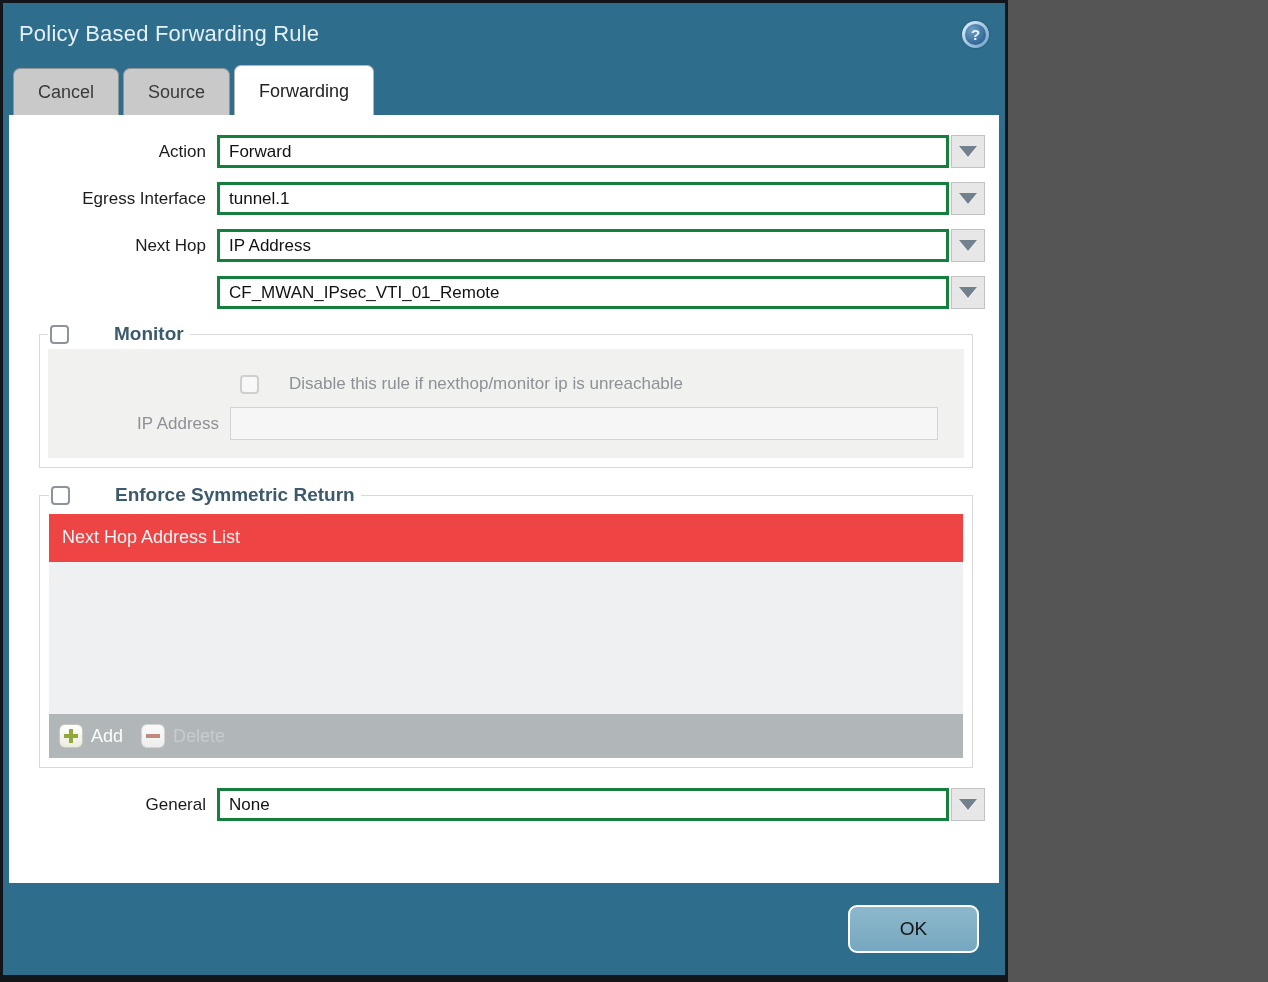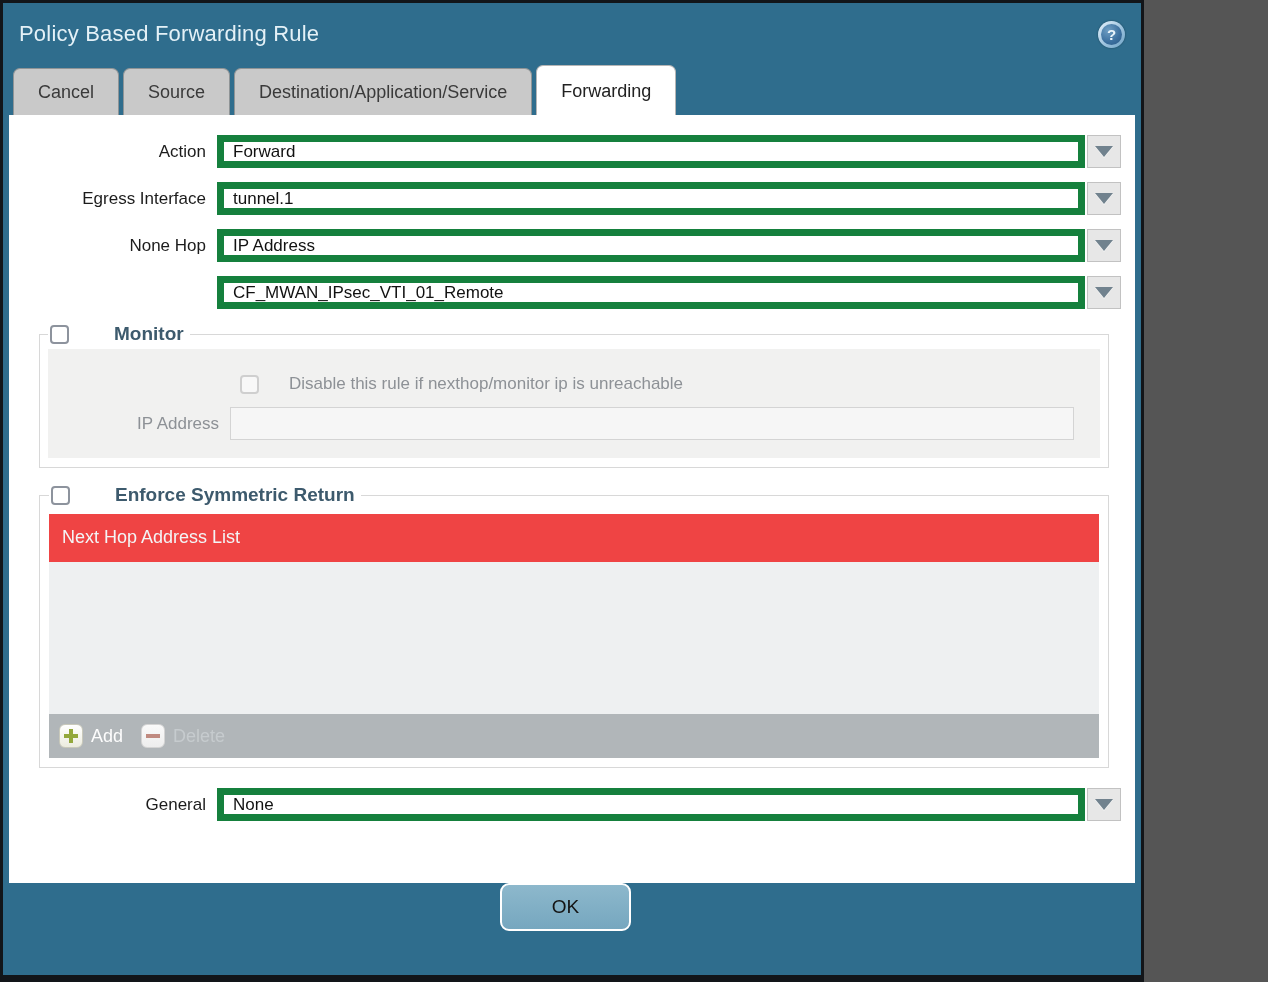--- a/index.html
+++ b/index.html
@@ -1,21 +1,21 @@
 <!DOCTYPE html>
 <html><head>
 <meta charset="utf-8">
 <style>
   * { box-sizing: border-box; margin: 0; padding: 0; }
   html, body { background: #555; }
   body { font-family: "Liberation Sans", "DejaVu Sans", sans-serif; }
 
   .dialog {
     position: relative;
-    width: 1144px; height: 982px;
+    width: 1008px; height: 982px;
     background: #2f6d8d;
     border: 3px solid #121519;
     border-bottom-width: 7px;
     overflow: hidden;
   }
 
   
   .titlebar {
     height: 62px;
     display: flex; align-items: center; justify-content: space-between;
@@ -72,21 +72,21 @@
   .lbl {
     width: 198px; flex: 0 0 198px;
     text-align: right; padding-right: 11px;
     font-size: 17px; color: #1c1c1c;
   }
   .lbl.dis { color: #8d9196; }
 
   .combo { flex: 1; display: flex; align-items: stretch; }
   .combo-input {
     flex: 1; height: 33px;
-    border: 7px solid #15803d; background: #ffffff;
+    border: 3px solid #15803d; background: #ffffff;
     font-family: "Liberation Sans", "DejaVu Sans", sans-serif;
     font-size: 17px; color: #111; padding: 0 9px;
     outline: none;
   }
   .combo-input.cream { background: #f5eedd; border-color: #cfc9b8; }
   .combo-btn {
     width: 34px; height: 33px; margin-left: 2px;
     background: #e7e7e7; border: 1px solid #c2c2c2;
     display: flex; align-items: center; justify-content: center;
     cursor: pointer;
@@ -167,23 +167,22 @@
   .tool-icon::before, .tool-icon::after { content: ""; position: absolute; background: transparent; }
   .tool-icon.plus::before { left: 4px; top: 9px; width: 14px; height: 4px; background: #93a83c; }
   .tool-icon.plus::after  { left: 9px; top: 4px; width: 4px; height: 14px; background: #93a83c; }
   .tool-icon.minus::before { left: 4px; top: 9px; width: 14px; height: 4px; background: #c08a80; }
 
   .schedule-row { margin-top: 20px; }
 
   
   .dialog-footer {
     height: 92px;
-    display: flex; align-items: center; justify-content: flex-start;
+    display: flex; align-items: center; justify-content: flex-end;
     padding-right: 26px;
-    flex-direction: column;
   }
   .btn {
     min-width: 131px; height: 48px;
     border: 2px solid #ffffff; border-radius: 9px;
     font-family: "Liberation Sans", "DejaVu Sans", sans-serif;
     font-size: 19px; color: #141414;
     cursor: pointer; margin-left: 13px;
   }
   .btn.ok { background: linear-gradient(#8db8cc, #76a7bf); }
   .btn.cancel { background: linear-gradient(#d2d3d5, #c2c3c5); }
@@ -196,21 +195,20 @@
   <div class="titlebar">
     <span class="title">Policy Based Forwarding Rule</span>
     <span class="help">
       <span class="help-inner">?</span>
     </span>
   </div>
 
   <div class="tabbar">
     <div class="tab">Cancel</div>
     <div class="tab">Source</div>
-    <div class="tab">Destination/Application/Service</div>
     <div class="tab active">Forwarding</div>
   </div>
 
   <div class="content">
 
     <div class="row">
       <label class="lbl">Action</label>
       <div class="combo">
         <input class="combo-input" value="Forward" style="">
         <span class="combo-btn">
@@ -223,21 +221,21 @@
       <label class="lbl">Egress Interface</label>
       <div class="combo">
         <input class="combo-input" value="tunnel.1" style="">
         <span class="combo-btn">
           <span class="arrow"></span>
         </span>
       </div>
     </div>
 
     <div class="row">
-      <label class="lbl">None Hop</label>
+      <label class="lbl">Next Hop</label>
       <div class="combo">
         <input class="combo-input" value="IP Address" style="">
         <span class="combo-btn">
           <span class="arrow"></span>
         </span>
       </div>
     </div>
 
     <div class="row">
       <label class="lbl"></label>

